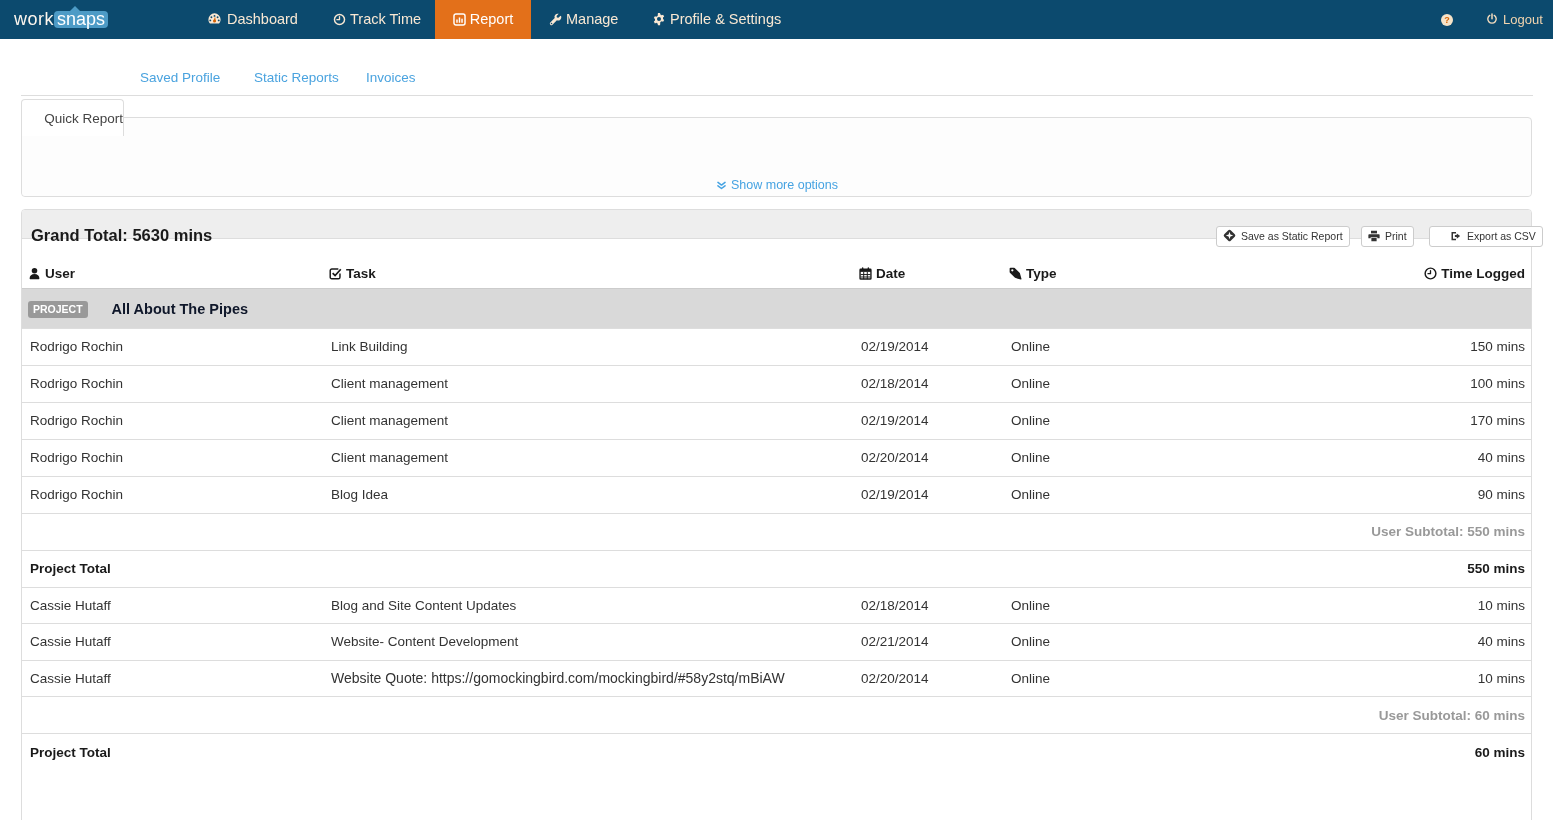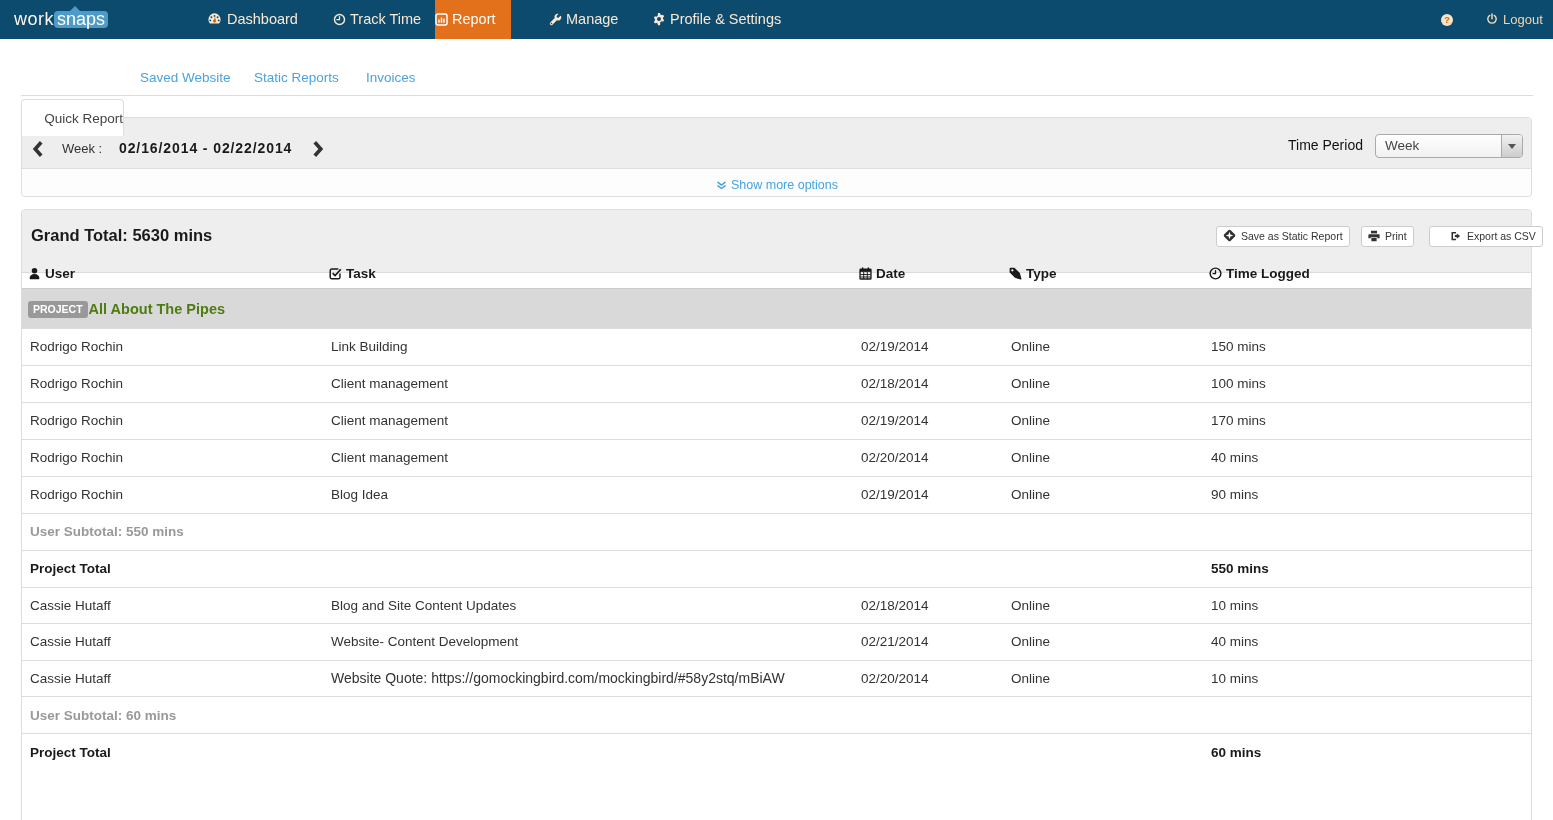--- a/index.html
+++ b/index.html
@@ -44,55 +44,55 @@
   border-left:1px solid #aaa; border-radius:0 3px 3px 0; }
 .selectbox .sbtn:after { content:""; position:absolute; left:6px; top:9px; width:0; height:0;
   border-left:4.5px solid transparent; border-right:4.5px solid transparent; border-top:5px solid #555; }
 .showmore { position:absolute; left:0; top:51px; width:1509px; height:27px; text-align:center;
   line-height:32px; font-size:12.5px; color:#46A3E2; padding-left:2px; background:#fdfdfd; border-radius:0 0 4px 4px;}
 .showmore svg { vertical-align:-1px; margin-right:5px; }
 
 
 .panel2 { position:absolute; left:21px; top:209px; width:1511px; height:621px;
   border:1px solid #ddd; border-radius:4px 4px 0 0; background:#fff; }
-.p2head { position:absolute; left:0; top:0; width:1509px; height:63px; background:#eee; border-bottom:1px solid #ddd; border-radius:3px 3px 0 0; }
+.p2head { position:absolute; left:0; top:0; width:1509px; height:29px; background:#eee; border-bottom:1px solid #ddd; border-radius:3px 3px 0 0; }
 .gtotal { position:absolute; left:9px; top:0; line-height:50px; font-size:16.5px; font-weight:bold; color:#1a1a1a; }
 .btn { position:absolute; top:16px; height:21px; line-height:19px; font-size:10.5px; color:#333;
   background:#fff; border:1px solid #ccc; border-radius:3px; padding:0 6px; white-space:nowrap; letter-spacing:0; }
 .btn svg { vertical-align:-2px; margin-right:5px; }
 
 table { position:absolute; left:0; top:46px; width:1509px; border-collapse:collapse;
   font-size:13.5px; color:#333; table-layout:fixed; }
 th, td { padding:0 8px; height:37px; text-align:left; font-weight:normal; border-top:1px solid #ddd;
   overflow:hidden; white-space:nowrap; }
 thead th { height:32px; font-weight:bold; color:#1a1a1a; border-top:none; font-size:13.5px; padding-top:3px; padding-left:6px; }
 th svg, td svg { vertical-align:-2px; margin-right:4px; }
 .prj td { background:#d9d9d9; border-top:1px solid #ccc; height:40px; padding-top:3px; padding-left:6px; }
 .badge { display:inline-block; background:#999; color:#fff; font-size:10.5px; font-weight:bold;
   border-radius:3px; padding:2px 5px 3px; letter-spacing:0; vertical-align:1px; }
-.pname { font-weight:bold; font-size:14.5px; color:#4d7c0f; margin-left:1px; }
-.num { padding-right:6px; }
+.pname { font-weight:bold; font-size:14.5px; color:#0f172a; margin-left:24px; }
+.num { text-align:right; padding-right:6px; }
 .subt td { color:#999; font-weight:bold; }
 .ptot td { font-weight:bold; color:#1a1a1a; }
 .r36 td { height:36.5px; }
 </style>
 </head>
 <body>
 
 <div class="navbar">
   <div class="brand"><span class="w">work</span><span class="s">snaps<span class="tri"></span></span></div>
   <div class="nav-item" style="left:206px;"><svg width="17" height="15" viewBox="0 0 16 16" fill="#F9E8D3">
         <path d="M8 2.5 A 6.5 6.5 0 0 0 1.5 9 c0 1.7.65 3.2 1.7 4.4 h9.6 c1.05-1.2 1.7-2.7 1.7-4.4 A 6.5 6.5 0 0 0 8 2.5 z M8 4.2 a1 1 0 1 1 0 2 a1 1 0 0 1 0-2 z M4.7 5.6 a1 1 0 1 1 0 2 a1 1 0 0 1 0-2 z M11.3 5.6 a1 1 0 1 1 0 2 a1 1 0 0 1 0-2 z M3.5 9 a1 1 0 1 1 0 2 a1 1 0 0 1 0-2 z M12.5 9 a1 1 0 1 1 0 2 a1 1 0 0 1 0-2 z"></path>
         <path d="M8 12.2 a1.6 1.6 0 0 1 -1.6 -1.6 c0-.7.45-1.3 1.05-1.5 L8.6 5.8 l.6 3.4 c.25.3.4.6.4 1 A1.6 1.6 0 0 1 8 12.2z" fill="#D56204"></path>
       </svg>Dashboard</div>
   <div class="nav-item" style="left:333px;"><svg width="13" height="13" viewBox="0 0 16 16">
         <circle cx="8" cy="8" r="6.2" fill="none" stroke="#F9E8D3" stroke-width="1.8"></circle>
         <path d="M8 4.6 V 8.2 H 4.8" stroke="#F9E8D3" stroke-width="1.6" fill="none" stroke-linecap="round" stroke-linejoin="round"></path>
       </svg>Track Time</div>
-  <div class="nav-item active" style="left:435px; width:76px; "><svg width="13" height="13" viewBox="0 0 16 16">
+  <div class="nav-item active" style="left:435px; width:96px; text-align:center;"><svg width="13" height="13" viewBox="0 0 16 16">
         <rect x="1.2" y="1.2" width="13.6" height="13.6" rx="2.4" fill="none" stroke="#fff" stroke-width="1.8"></rect>
         <rect x="4" y="8" width="1.8" height="4" fill="#fff"></rect>
         <rect x="7.1" y="5.5" width="1.8" height="6.5" fill="#fff"></rect>
         <rect x="10.2" y="7" width="1.8" height="5" fill="#fff"></rect>
       </svg>Report</div>
   <div class="nav-item" style="left:549px;"><svg width="13" height="13" viewBox="0 0 16 16" fill="#F9E8D3">
         <path d="M14.2 3.3 l-2.6 2.6 -1.9-.4 -.4-1.9 2.6-2.6 a4 4 0 0 0 -4.9 5.3 L1.6 11.7 a1.9 1.9 0 0 0 2.7 2.7 L9.7 9 a4 4 0 0 0 5.3-4.9 z M3.1 13.8 a.95.95 0 1 1 0-1.9 .95.95 0 0 1 0 1.9z"></path>
       </svg>Manage</div>
   <div class="nav-item" style="left:652px;"><svg width="14" height="14" viewBox="0 0 16 16" fill="#F9E8D3">
         <path d="M6.8 1 h2.4 l.35 1.75 a5.6 5.6 0 0 1 1.45.85 l1.7-.6 1.2 2.1 -1.35 1.15 a5.6 5.6 0 0 1 0 1.7 l1.35 1.15 -1.2 2.1 -1.7-.6 a5.6 5.6 0 0 1 -1.45.85 L9.2 15 H6.8 l-.35-1.75 a5.6 5.6 0 0 1 -1.45-.85 l-1.7.6 -1.2-2.1 1.35-1.15 a5.6 5.6 0 0 1 0-1.7 L2.1 6.9 3.3 4.8 l1.7.6 a5.6 5.6 0 0 1 1.45-.85 z M8 5.7 a2.3 2.3 0 1 0 0 4.6 a2.3 2.3 0 0 0 0-4.6 z"></path>
@@ -103,41 +103,26 @@
       </svg></div>
   <div class="nav-right" style="left:1486px;text-align:center;"><svg width="12" height="12" viewBox="0 0 16 16" style="vertical-align:-1px; margin-right:5px;">
         <path d="M8 1.2 V 7.5" stroke="#F4DCBE" stroke-width="2" stroke-linecap="round" fill="none"></path>
         <path d="M5 3.2 a5.6 5.6 0 1 0 6 0" stroke="#F4DCBE" stroke-width="1.9" fill="none" stroke-linecap="round"></path>
       </svg>Logout</div>
 </div>
 
 <div class="tabs">
   <div class="tabline"></div>
   <div class="tab active">Quick Report</div>
-  <div class="tab" style="left:140px;"><a>Saved Website</a></div>
+  <div class="tab" style="left:140px;"><a>Saved Profile</a></div>
   <div class="tab" style="left:254px;"><a>Static Reports</a></div>
   <div class="tab" style="left:366px;"><a>Invoices</a></div>
 </div>
 
 <div class="panel1">
-  <div class="p1head">
-    <div class="chev" style="left:10px;"><svg width="11" height="16" viewBox="0 0 11 16">
-          <path d="M9.2 1.2 L3.2 8 L9.2 14.8" stroke="#333" stroke-width="3.6" fill="none" stroke-linecap="butt" stroke-linejoin="miter"></path>
-        </svg></div>
-    <div class="weeklbl">Week :</div>
-    <div class="weekdate">02/16/2014 - 02/22/2014</div>
-    <div class="chev" style="left:291px;"><svg width="11" height="16" viewBox="0 0 11 16">
-          <path d="M1.8 1.2 L7.8 8 L1.8 14.8" stroke="#333" stroke-width="3.6" fill="none" stroke-linecap="butt" stroke-linejoin="miter"></path>
-        </svg></div>
-    <div class="timeperiod">Time Period</div>
-    <div class="selectbox">
-        <span class="txt">Week</span>
-        <span class="sbtn"></span>
-      </div>
-  </div>
   <div class="showmore"><svg width="9" height="9" viewBox="0 0 12 12" style="vertical-align:-1px;">
         <path d="M1.3 1.8 L6 5.4 L10.7 1.8 M1.3 6.4 L6 10 L10.7 6.4" stroke="#46A3E2" stroke-width="2" fill="none" stroke-linecap="round" stroke-linejoin="round"></path>
       </svg>Show more options</div>
 </div>
 
 <div class="panel2">
   <div class="p2head">
     <div class="gtotal">Grand Total: 5630 mins</div>
     <div class="btn" style="left:1194px;"><svg width="13" height="13" viewBox="0 0 16 16">
           <path d="M8 0.9 a2.1 2.1 0 0 1 1.5.62 l5 5 a2.1 2.1 0 0 1 0 2.96 l-5 5 a2.1 2.1 0 0 1 -2.96 0 l-5-5 a2.1 2.1 0 0 1 0-2.96 l5-5 A2.1 2.1 0 0 1 8 .9z" fill="#333"></path>

